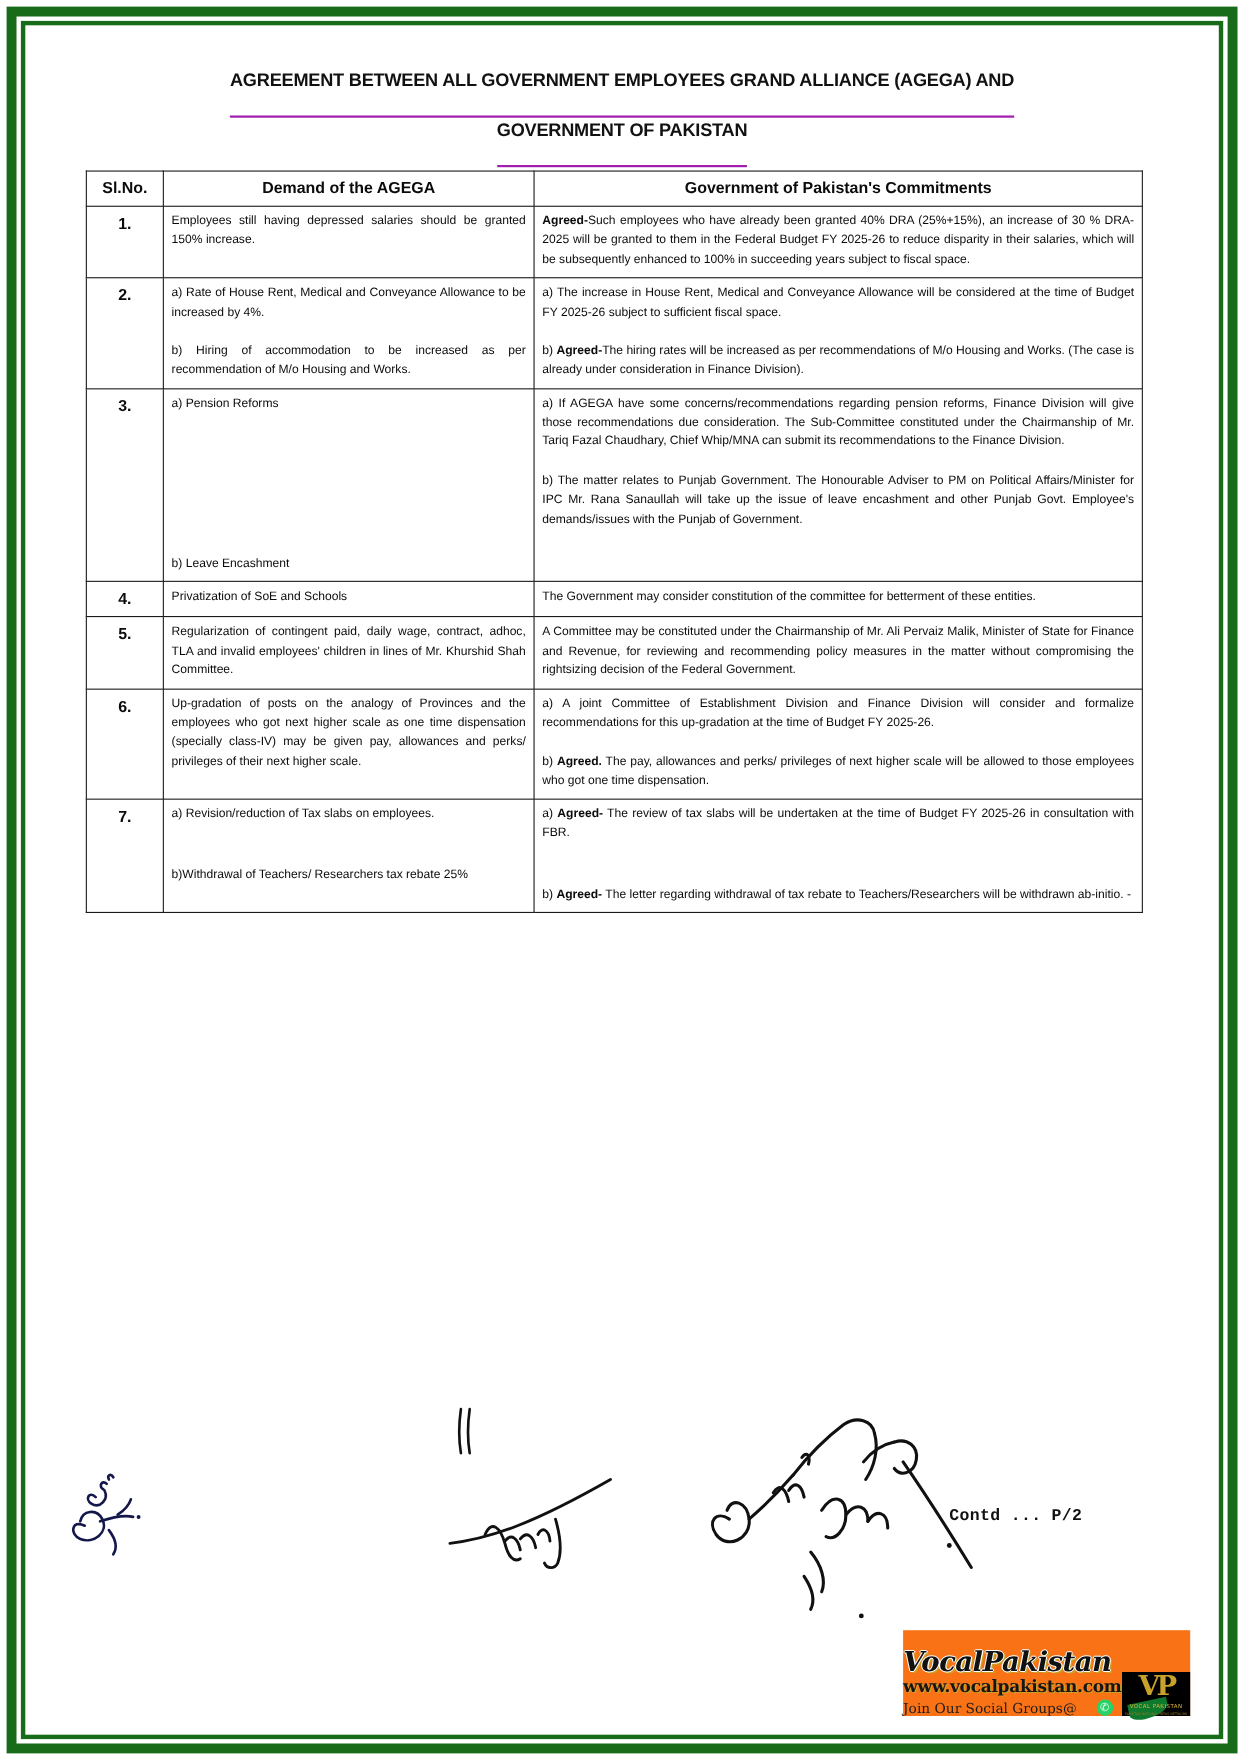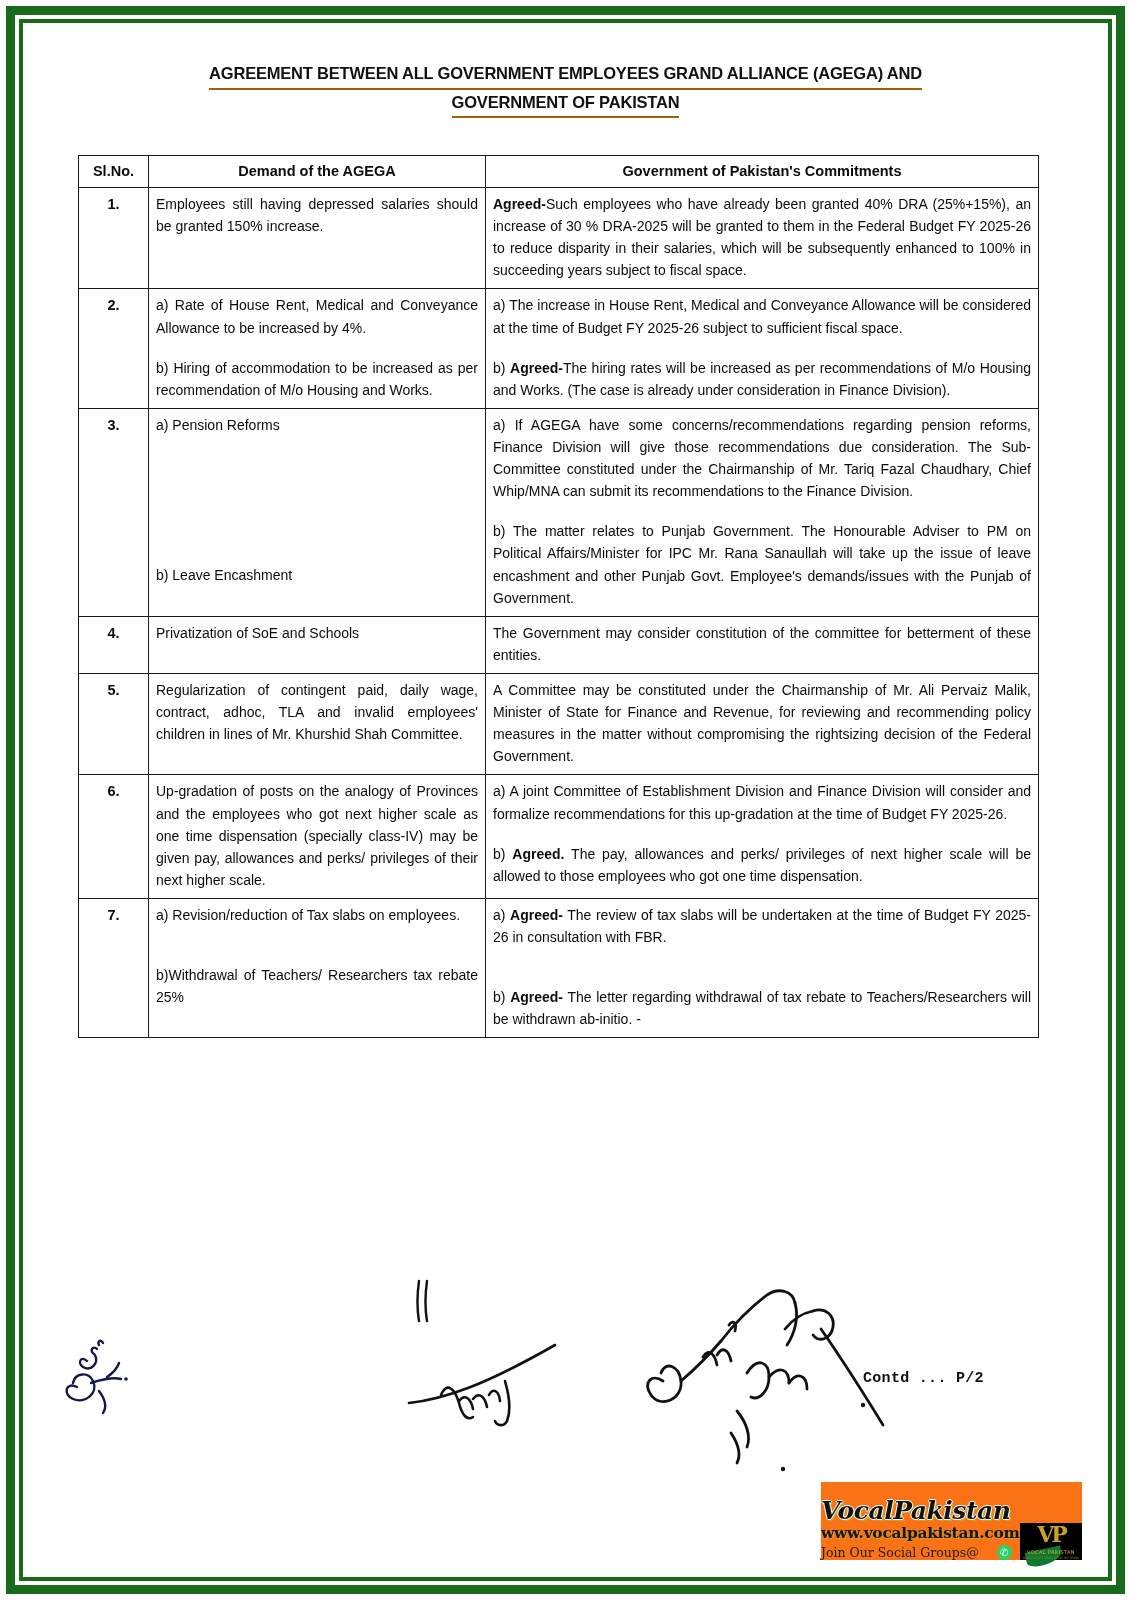--- a/index.html
+++ b/index.html
@@ -51,22 +51,22 @@
     left: 0; top: 36px;
     width: 1081px;
     text-align: center;
     font-weight: bold;
     font-size: 16.5px;
     letter-spacing: -0.2px;
     line-height: 1.55;
     color: #111;
   }
   .doc-title span {
-    border-bottom: 2px solid #a16207;
-    padding-bottom: 1px;
+    border-bottom: 2px solid #a21caf;
+    padding-bottom: 18px;
     display: inline-block;
     text-align: center;
   }
 
   
   .agreement-table {
     position: absolute;
     left: 53px;
     top: 130px;
     width: 960px;
@@ -90,21 +90,21 @@
   .col-dem { width: 337px; }
   .col-com { width: 553px; }
 
   td.sn {
     text-align: center;
     font-weight: bold;
     font-size: 14.5px;
     padding-top: 8px;
   }
   td.cell {
-    font-size: 14px;
+    font-size: 11px;
     line-height: 1.58;
     text-align: justify;
     text-justify: inter-word;
   }
   td.cell p {
     margin: 0;
   }
   td.cell p + p {
     margin-top: 18px;
   }
@@ -218,21 +218,21 @@
     margin-left: 3px;
     position: relative;
     display: flex;
     flex-direction: column;
     align-items: center;
     justify-content: center;
   }
   .wm-logo-mark {
     font-family: "DejaVu Serif", serif;
     font-weight: bold;
-    font-size: 22px;
+    font-size: 25px;
     line-height: 1;
     color: #c8a22a;
     letter-spacing: -3px;
     position: relative;
     z-index: 2;
   }
   .wm-logo-swoosh {
     position: absolute;
     left: 6px; top: 26px;
     width: 36px; height: 16px;

